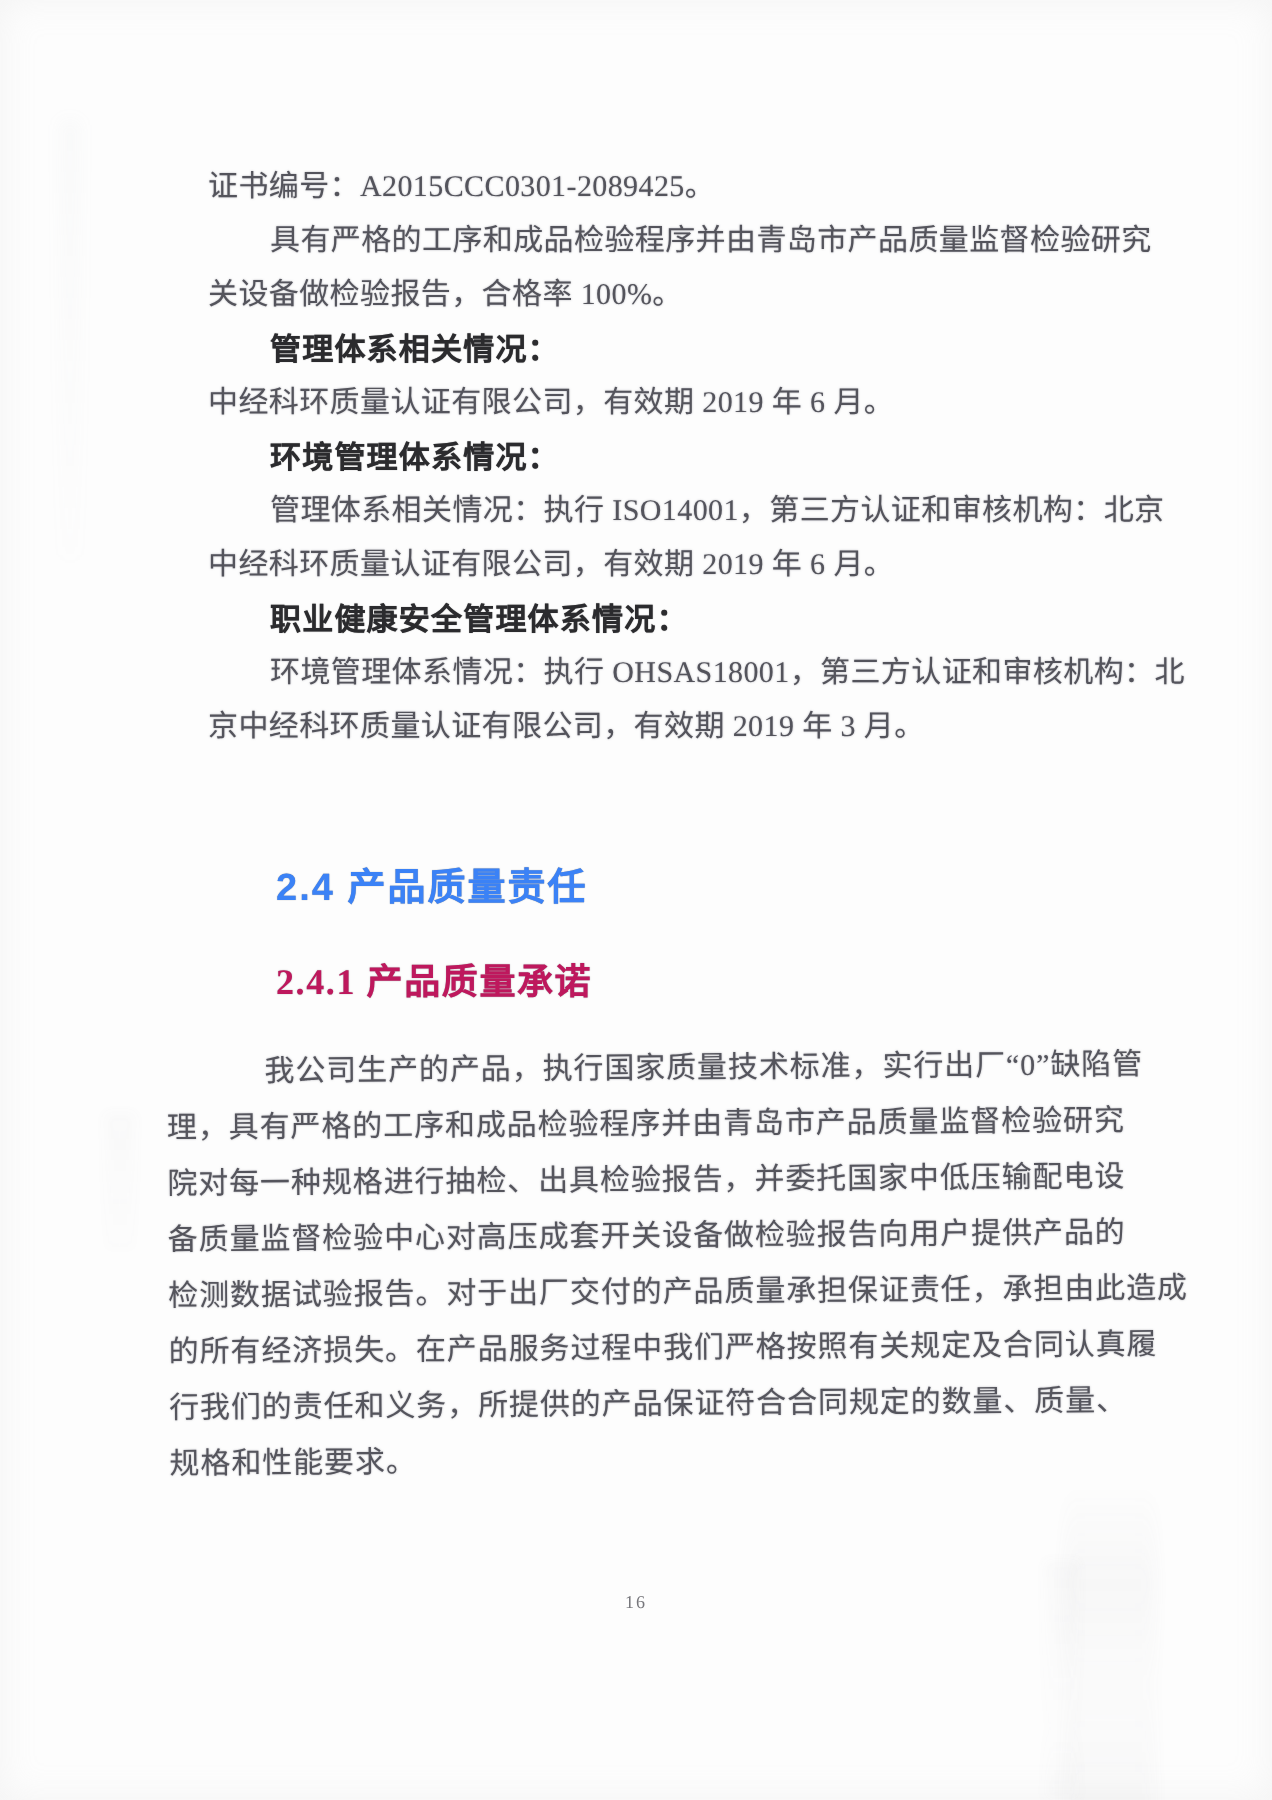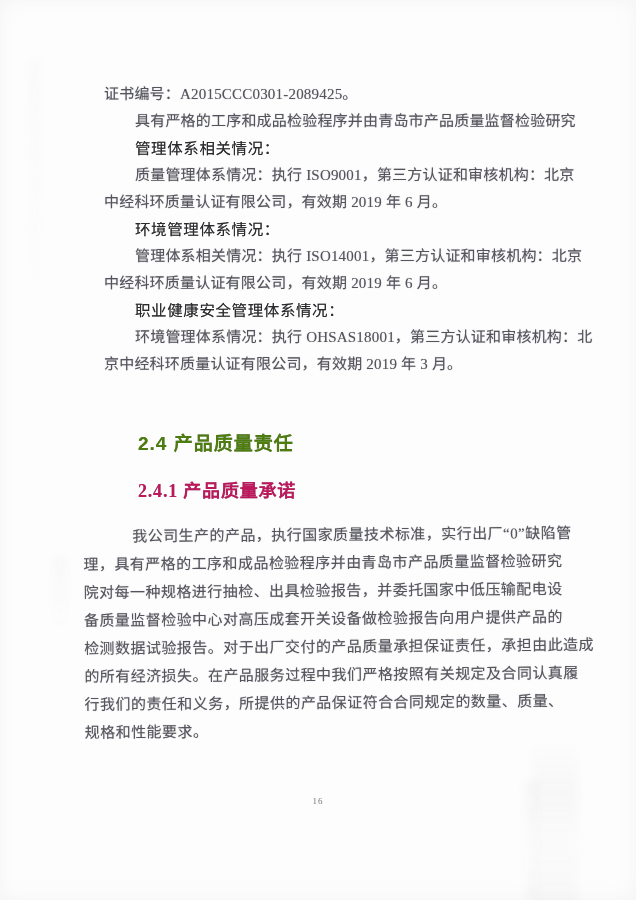--- a/index.html
+++ b/index.html
@@ -30,39 +30,39 @@
     line-height: 27px;
     font-size: 15px;
     letter-spacing: 0.2px;
     color: #54545c;
     white-space: nowrap;
     text-shadow: 0 0 1px rgba(110,110,120,0.55);
   }
   .line.indent { padding-left: 31px; }
   .line.bold {
     font-family: "Liberation Sans", "DejaVu Sans", sans-serif;
-    font-weight: normal;
+    font-weight: bold;
     padding-left: 31px;
     color: #2b2b2e;
     text-shadow: 0 0 0.5px rgba(40,40,40,0.6);
     letter-spacing: 0.6px;
     font-size: 15.5px;
   }
 
   
   .h24 {
     position: absolute;
     left: 138px;
     top: 428px;
     margin: 0;
     font-family: "Liberation Sans", "DejaVu Sans", sans-serif;
     font-weight: bold;
     font-size: 19px;
     letter-spacing: 1px;
-    color: #4d7c0f;
+    color: #3b82f6;
     text-shadow: 0 0 0.5px rgba(30,30,30,0.5);
   }
   .h241 {
     position: absolute;
     left: 138px;
     top: 476px;
     margin: 0;
     font-family: "Liberation Serif", "DejaVu Serif", serif;
     font-weight: bold;
     font-size: 18px;
@@ -133,22 +133,22 @@
   }
 </style>
 </head>
 <body>
 
 <div class="page">
 
   <div class="top-section">
     <div class="line">证书编号：A2015CCC0301-2089425。</div>
     <div class="line indent">具有严格的工序和成品检验程序并由青岛市产品质量监督检验研究</div>
+    <div class="line">关设备做检验报告，合格率 100%。</div>
     <div class="line bold">管理体系相关情况：</div>
-    <div class="line indent">质量管理体系情况：执行 ISO9001，第三方认证和审核机构：北京</div>
     <div class="line">中经科环质量认证有限公司，有效期 2019 年 6 月。</div>
     <div class="line bold">环境管理体系情况：</div>
     <div class="line indent">管理体系相关情况：执行 ISO14001，第三方认证和审核机构：北京</div>
     <div class="line">中经科环质量认证有限公司，有效期 2019 年 6 月。</div>
     <div class="line bold">职业健康安全管理体系情况：</div>
     <div class="line indent">环境管理体系情况：执行 OHSAS18001，第三方认证和审核机构：北</div>
     <div class="line">京中经科环质量认证有限公司，有效期 2019 年 3 月。</div>
   </div>
 
   <h2 class="h24">2.4 产品质量责任</h2>

